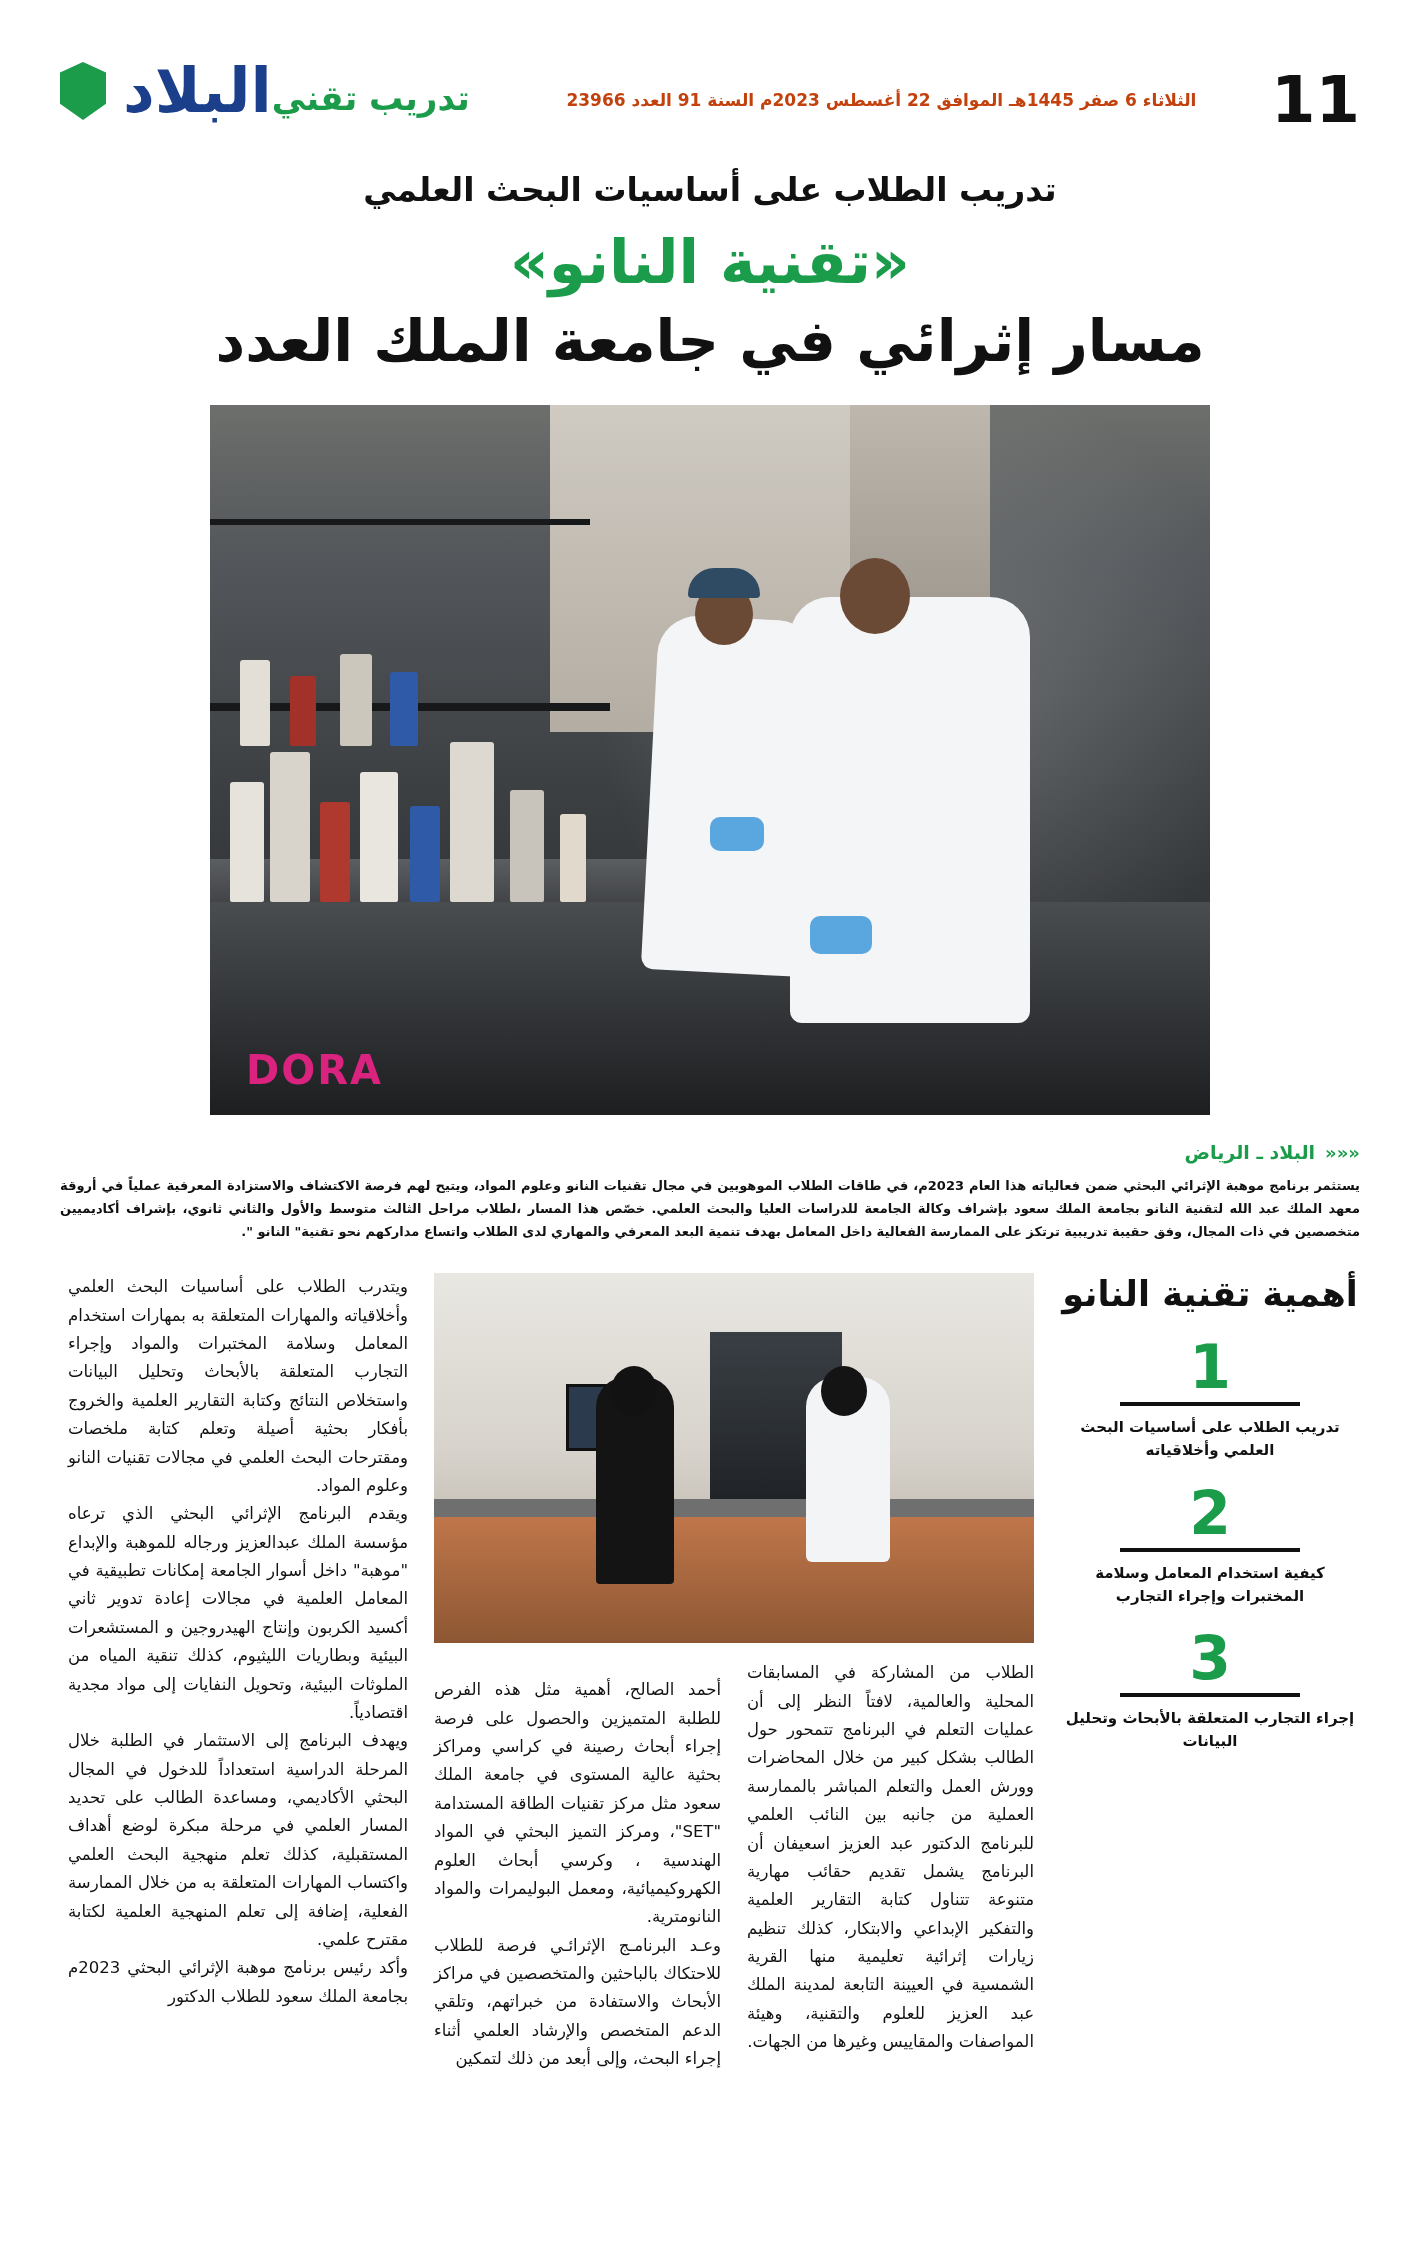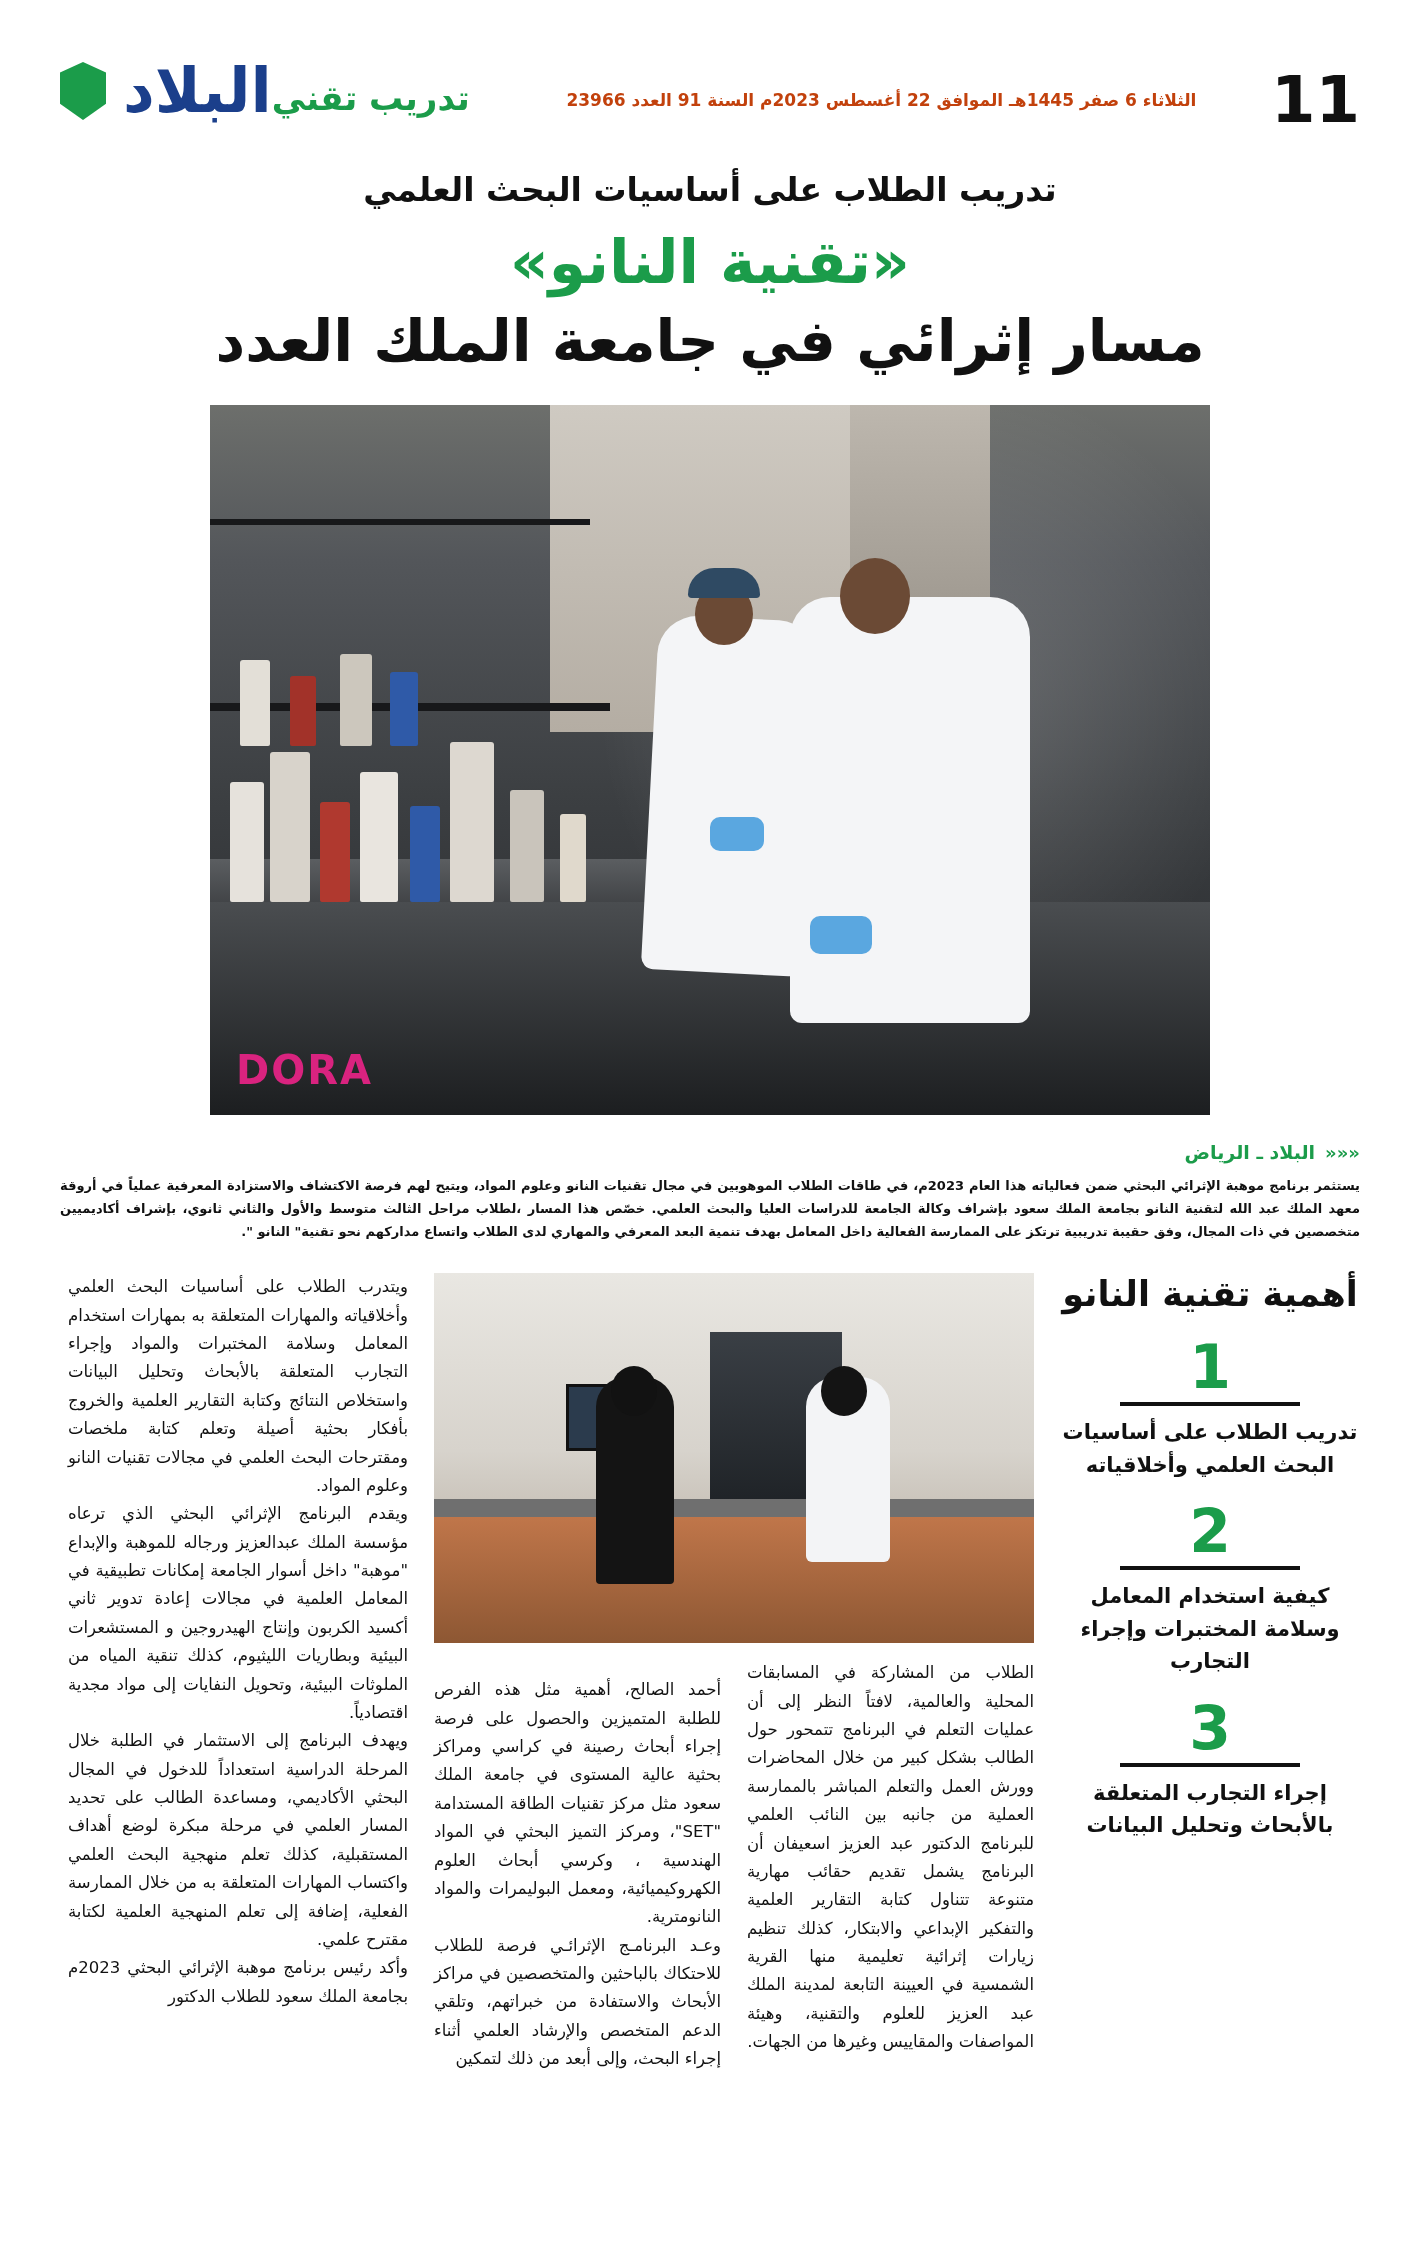--- a/index.html
+++ b/index.html
@@ -149,21 +149,21 @@
     position:absolute; border-radius:50%; background:#6b4a35;
   }
   .head.a { left:48.5%; top:25%; width:58px; height:62px; }
   .head.b { left:63%; top:21.5%; width:70px; height:76px; }
   .cap {
     position:absolute; left:47.8%; top:23%; width:72px; height:30px;
     background:#2f4a63; border-radius:28px 28px 4px 4px;
   }
   .glove { position:absolute; background:#5aa7e0; border-radius:10px; }
   .watermark {
-    position:absolute; left:26px; bottom:22px;
+    position:absolute; left:36px; bottom:22px;
     font-size: 40px; font-weight: bold; color:#d9237f; letter-spacing:2px;
     font-family:"DejaVu Sans", sans-serif;
   }
 
   
   .byline {
     text-align: left;
     direction: rtl;
     margin-top: 26px;
     padding-left: 0;
@@ -211,21 +211,21 @@
     font-weight: bold;
     color: #1b9c4a;
     text-align: center;
     line-height: 0.95;
   }
   .num-rule {
     width: 180px; height: 4px; background: #111; margin: 6px auto 10px auto;
   }
   .num-text {
     text-align: center;
-    font-size: 21px;
+    font-size: 15px;
     font-weight: bold;
     line-height: 1.55;
     color:#111;
   }
 
   
   .photo2 {
     width: 600px; height: 370px; position: relative; overflow: hidden;
     background: #cfcfcf;
   }

